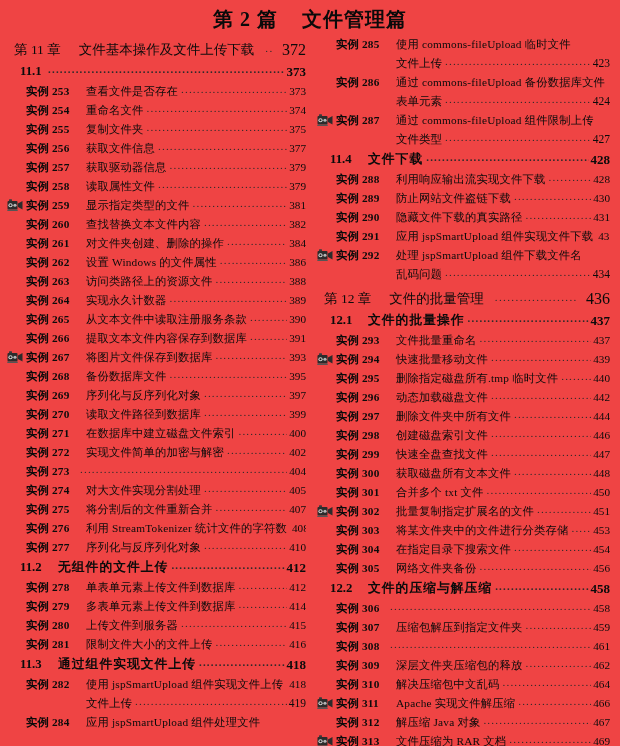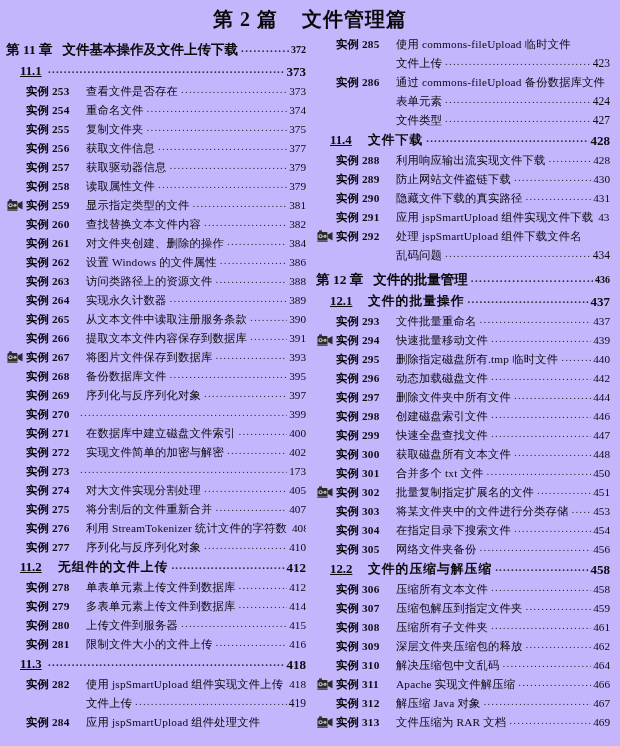--- a/index.html
+++ b/index.html
@@ -7,21 +7,21 @@
     margin: 0; padding: 0;
     width: 620px; height: 746px;
     background: #ffffff;
     font-family: "Liberation Serif", "DejaVu Serif", serif;
     color: #0b0b0b;
     overflow: hidden;
   }
   #page {
     position: relative;
     width: 620px; height: 746px;
-    background: #c4b5fd;
+    background: #ef4444;
     padding: 0;
   }
   .part-title {
     text-align: center;
     font-size: 20px;
     font-weight: bold;
     letter-spacing: 1px;
     padding-top: 6px;
     padding-bottom: 2px;
     color: #0a0a0a;
@@ -85,39 +85,40 @@
   }
   .page-no {
     flex: 0 0 auto;
     padding-left: 2px;
     text-align: right;
   }
 
   
   .row.chapter {
     font-size: 13.5px;
-    font-weight: bold;
+    font-weight: normal;
     height: 22px;
     line-height: 22px;
     margin-top: 4px;
+    gap: 8px;
   }
   .row.chapter .gutter { flex: 0 0 0px; width: 0; }
   .row.chapter .title-txt { padding-left: 10px; }
-  .row.chapter .page-no { font-size: 10px; }
+  .row.chapter .page-no { font-size: 16px; }
   .row.chapter .dots { letter-spacing: 1.4px; }
 
   
   .row.section {
     font-size: 12.8px;
     font-weight: bold;
     height: 21px;
     line-height: 21px;
   }
   .row.section .gutter { flex: 0 0 14px; width: 14px; }
-  .row.section .num-label { min-width: 28px; text-decoration: underline; }
+  .row.section .num-label { min-width: 28px; }
   .row.section .title-txt { padding-left: 10px; letter-spacing: 1px; }
   .row.section .page-no { font-size: 13px; }
 
   
   .row.example {
     font-size: 11.3px;
   }
   .row.example .num-label {
     min-width: 54px;
     font-weight: bold;
@@ -287,20 +288,21 @@
         <div class="row example">
           <span class="gutter"></span>
           <span class="num-label">实例 269</span>
           <span class="title-txt">序列化与反序列化对象</span>
           <span class="dots">.....................................................................................</span>
           <span class="page-no">397</span>
         </div>
         <div class="row example">
           <span class="gutter"></span>
           <span class="num-label">实例 270</span>
+          <span class="title-txt">读取文件路径到数据库</span>
           <span class="dots">.....................................................................................</span>
           <span class="page-no">399</span>
         </div>
         <div class="row example">
           <span class="gutter"></span>
           <span class="num-label">实例 271</span>
           <span class="title-txt">在数据库中建立磁盘文件索引</span>
           <span class="dots">.....................................................................................</span>
           <span class="page-no">400</span>
         </div>
@@ -308,21 +310,21 @@
           <span class="gutter"></span>
           <span class="num-label">实例 272</span>
           <span class="title-txt">实现文件简单的加密与解密</span>
           <span class="dots">.....................................................................................</span>
           <span class="page-no">402</span>
         </div>
         <div class="row example">
           <span class="gutter"></span>
           <span class="num-label">实例 273</span>
           <span class="dots">.....................................................................................</span>
-          <span class="page-no">173</span>
+          <span class="page-no">404</span>
         </div>
         <div class="row example">
           <span class="gutter"></span>
           <span class="num-label">实例 274</span>
           <span class="title-txt">对大文件实现分割处理</span>
           <span class="dots">.....................................................................................</span>
           <span class="page-no">405</span>
         </div>
         <div class="row example">
           <span class="gutter"></span>
@@ -376,20 +378,21 @@
         <div class="row example">
           <span class="gutter"></span>
           <span class="num-label">实例 281</span>
           <span class="title-txt">限制文件大小的文件上传</span>
           <span class="dots">.....................................................................................</span>
           <span class="page-no">416</span>
         </div>
         <div class="row section">
           <span class="gutter"></span>
           <span class="num-label">11.3</span>
+          <span class="title-txt">通过组件实现文件上传</span>
           <span class="dots">.....................................................................................</span>
           <span class="page-no">418</span>
         </div>
         <div class="row example">
           <span class="gutter"></span>
           <span class="num-label">实例 282</span>
           <span class="title-txt">使用 jspSmartUpload 组件实现文件上传</span>
           <span class="dots">.....................................................................................</span>
           <span class="page-no">418</span>
         </div>
@@ -429,20 +432,37 @@
           <span class="title-txt">通过 commons-fileUpload 备份数据库文件</span>
           <span class="dots"></span>
           <span class="page-no"></span>
         </div>
         <div class="row cont">
           <span class="gutter"></span>
           <span class="num-label"></span>
           <span class="title-txt">表单元素</span>
           <span class="dots">.....................................................................................</span>
           <span class="page-no">424</span>
+        </div>
+        <div class="row example">
+          <span class="gutter">
+            <svg class="vid-icon" viewBox="0 0 34 26" xmlns="http://www.w3.org/2000/svg">
+              <rect x="1" y="4" width="20" height="17" rx="2" fill="#2b2b2b"></rect>
+              <circle cx="7" cy="12.5" r="4.2" fill="#cfcfcf"></circle>
+              <circle cx="7" cy="12.5" r="2.1" fill="#1a1a1a"></circle>
+              <circle cx="16" cy="12.5" r="3.2" fill="#b5b5b5"></circle>
+              <rect x="4" y="0.5" width="6" height="4" rx="1" fill="#3a3a3a"></rect>
+              <path d="M22 9 L31 4 L31 21 L22 16 Z" fill="#2b2b2b"></path>
+              <rect x="0.5" y="21" width="21" height="3" rx="1" fill="#555"></rect>
+            </svg>
+          </span>
+          <span class="num-label">实例 287</span>
+          <span class="title-txt">通过 commons-fileUpload 组件限制上传</span>
+          <span class="dots"></span>
+          <span class="page-no"></span>
         </div>
         <div class="row cont">
           <span class="gutter"></span>
           <span class="num-label"></span>
           <span class="title-txt">文件类型</span>
           <span class="dots">.....................................................................................</span>
           <span class="page-no">427</span>
         </div>
         <div class="row section">
           <span class="gutter"></span>
@@ -631,35 +651,33 @@
         <div class="row section">
           <span class="gutter"></span>
           <span class="num-label">12.2</span>
           <span class="title-txt">文件的压缩与解压缩</span>
           <span class="dots">.....................................................................................</span>
           <span class="page-no">458</span>
         </div>
         <div class="row example">
           <span class="gutter"></span>
           <span class="num-label">实例 306</span>
-          <span class="title-txt">压缩所有文本文件</span>
           <span class="dots">.....................................................................................</span>
           <span class="page-no">458</span>
         </div>
         <div class="row example">
           <span class="gutter"></span>
           <span class="num-label">实例 307</span>
           <span class="title-txt">压缩包解压到指定文件夹</span>
           <span class="dots">.....................................................................................</span>
           <span class="page-no">459</span>
         </div>
         <div class="row example">
           <span class="gutter"></span>
           <span class="num-label">实例 308</span>
-          <span class="title-txt">压缩所有子文件夹</span>
           <span class="dots">.....................................................................................</span>
           <span class="page-no">461</span>
         </div>
         <div class="row example">
           <span class="gutter"></span>
           <span class="num-label">实例 309</span>
           <span class="title-txt">深层文件夹压缩包的释放</span>
           <span class="dots">.....................................................................................</span>
           <span class="page-no">462</span>
         </div>

